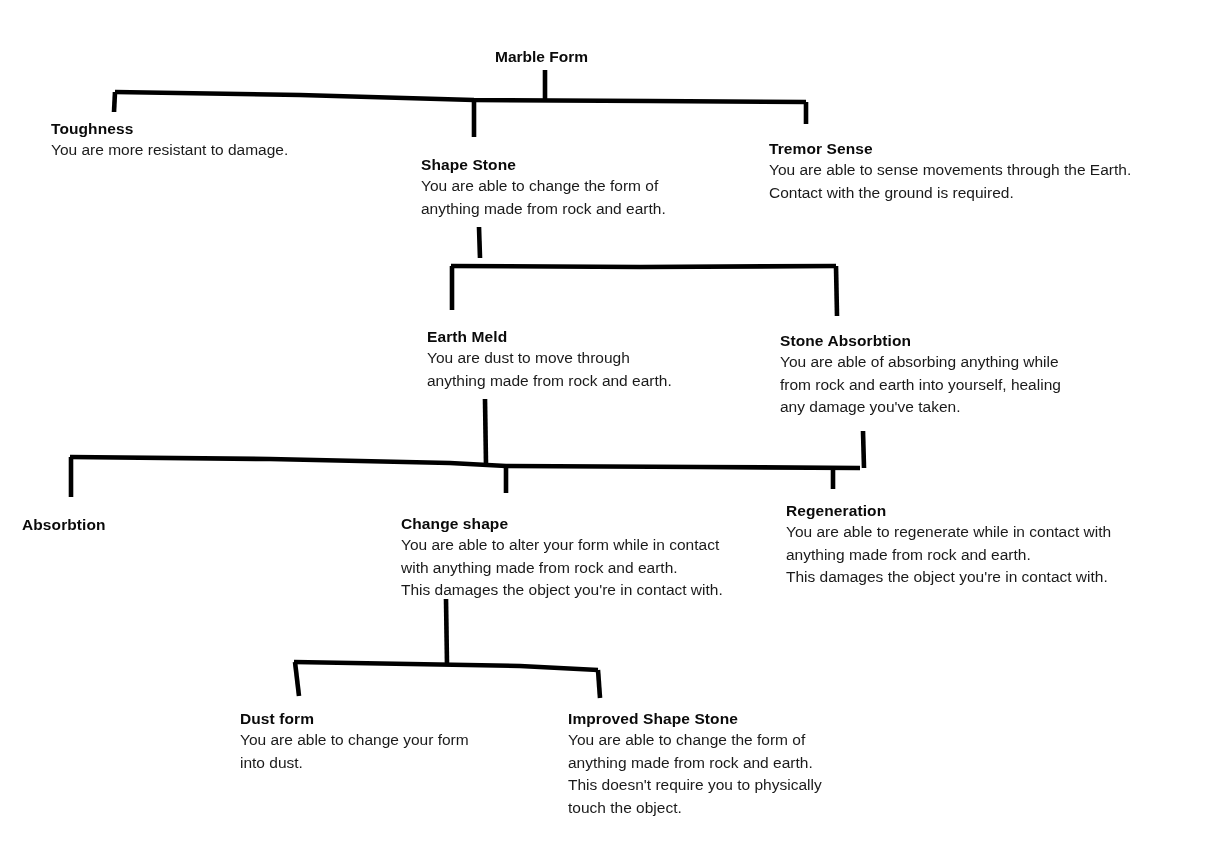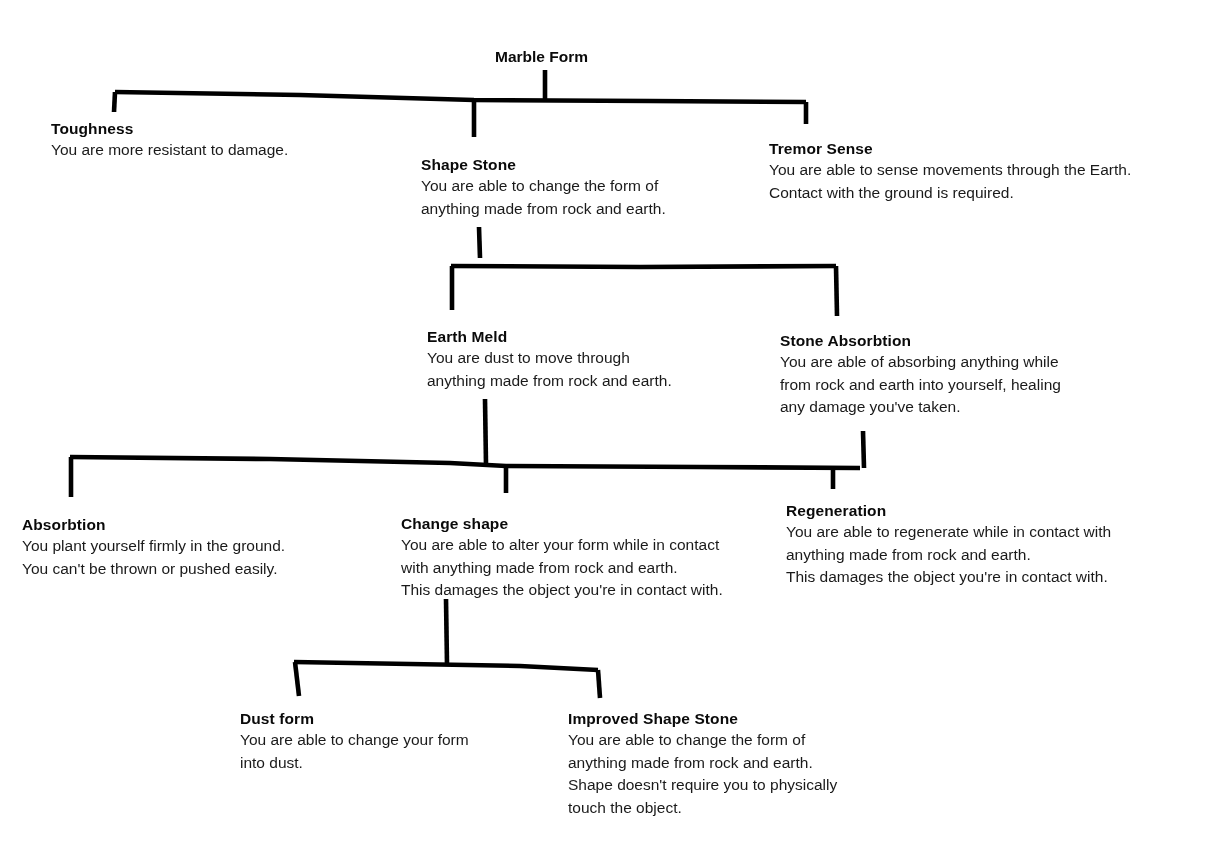--- a/index.html
+++ b/index.html
@@ -78,18 +78,18 @@
 </svg>
 
 <div class="root-title" style="left: 495px; top: 47px;">Marble Form</div>
 
 <div id="node-layer">
     <div class="node" style="left: 51px; top: 119px;"><div class="node-title">Toughness</div><div class="node-desc"><div>You are more resistant to damage.</div></div></div>
     <div class="node" style="left: 421px; top: 155px;"><div class="node-title">Shape Stone</div><div class="node-desc"><div>You are able to change the form of</div><div>anything made from rock and earth.</div></div></div>
     <div class="node" style="left: 769px; top: 139px;"><div class="node-title">Tremor Sense</div><div class="node-desc"><div>You are able to sense movements through the Earth.</div><div>Contact with the ground is required.</div></div></div>
     <div class="node" style="left: 427px; top: 327px;"><div class="node-title">Earth Meld</div><div class="node-desc"><div>You are dust to move through</div><div>anything made from rock and earth.</div></div></div>
     <div class="node" style="left: 780px; top: 331px;"><div class="node-title">Stone Absorbtion</div><div class="node-desc"><div>You are able of absorbing anything while</div><div>from rock and earth into yourself, healing</div><div>any damage you've taken.</div></div></div>
-    <div class="node" style="left: 22px; top: 515px;"><div class="node-title">Absorbtion</div><div class="node-desc"><div>You plant yourself firmly in the ground.</div><div>You can't be thrown or pushed easily.</div></div></div>
+    <div class="node" style="left: 22px; top: 515px;"><div class="node-title">Absorbtion</div></div>
     <div class="node" style="left: 401px; top: 502px; margin-top: 12px;"><div class="node-title">Change shape</div><div class="node-desc"><div>You are able to alter your form while in contact</div><div>with anything made from rock and earth.</div><div>This damages the object you're in contact with.</div></div></div>
     <div class="node" style="left: 786px; top: 501px;"><div class="node-title">Regeneration</div><div class="node-desc"><div>You are able to regenerate while in contact with</div><div>anything made from rock and earth.</div><div>This damages the object you're in contact with.</div></div></div>
     <div class="node" style="left: 240px; top: 709px;"><div class="node-title">Dust form</div><div class="node-desc"><div>You are able to change your form</div><div>into dust.</div></div></div>
-    <div class="node" style="left: 568px; top: 709px;"><div class="node-title">Improved Shape Stone</div><div class="node-desc"><div>You are able to change the form of</div><div>anything made from rock and earth.</div><div>Shape doesn't require you to physically</div><div>touch the object.</div></div></div>
+    <div class="node" style="left: 568px; top: 709px;"><div class="node-title">Improved Shape Stone</div><div class="node-desc"><div>You are able to change the form of</div><div>anything made from rock and earth.</div><div>This doesn't require you to physically</div><div>touch the object.</div></div></div>
   </div>
 
 </body></html>

